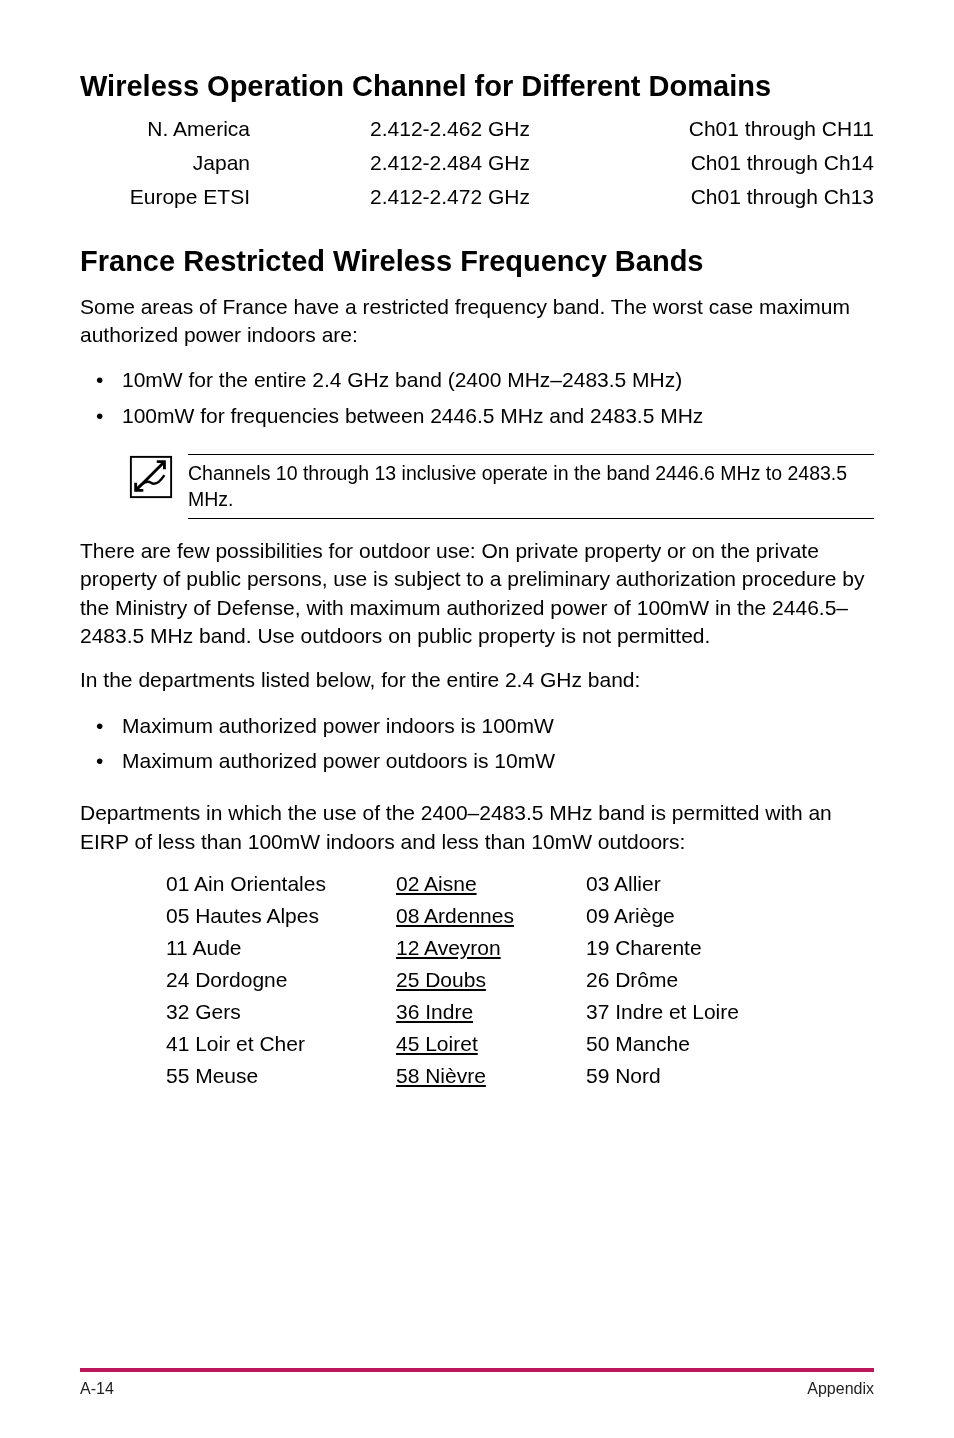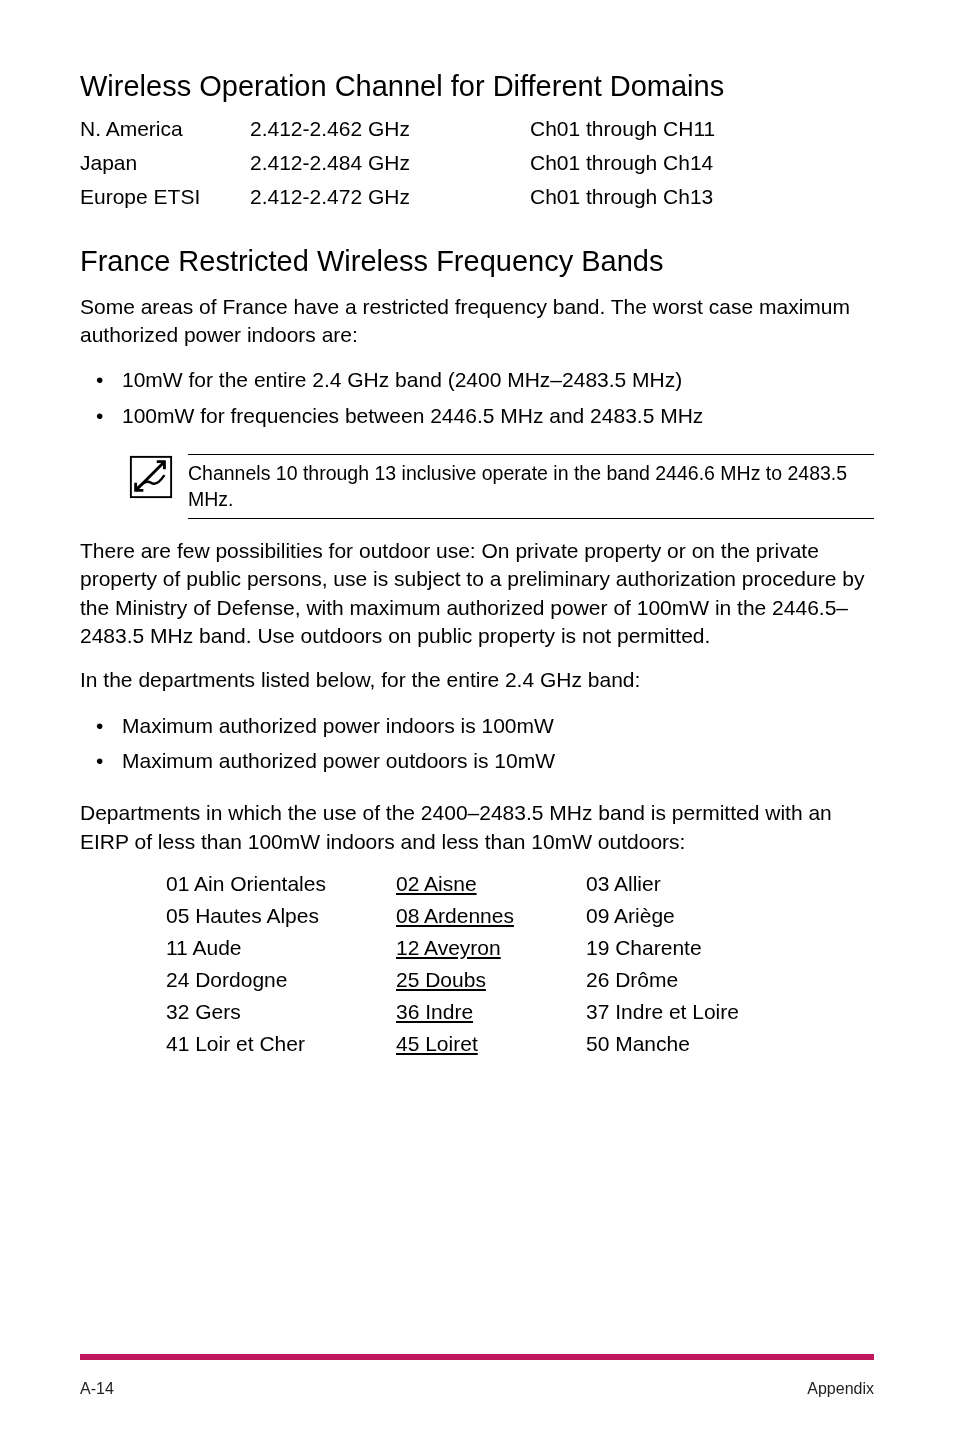--- a/index.html
+++ b/index.html
@@ -1,36 +1,36 @@
 <!DOCTYPE html>
 <html><head>
 <meta charset="utf-8">
 <style>
   * { margin: 0; padding: 0; box-sizing: border-box; }
   html, body { width: 954px; height: 1438px; background: #fff; font-family: "Segoe UI", Arial, sans-serif; color: #000; }
   .page { padding: 70px 80px 40px 80px; display: flex; flex-direction: column; height: 100%; }
-  h2 { font-size: 29px; font-weight: 400; margin-bottom: 14px; line-height: 1.15; }
-  .freq-table { margin-bottom: 26px; }
+  h2 { font-size: 29px; font-weight: 700; margin-bottom: 14px; line-height: 1.15; }
+  .freq-table { margin-bottom: 26px; text-align: right; }
   .freq-row { display: flex; margin-bottom: 10px; font-size: 21px; }
   .col-region { width: 170px; }
   .col-freq { width: 280px; }
   .col-ch { flex: 1; }
   p.body { font-size: 21px; line-height: 1.35; margin-bottom: 16px; }
   ul.bullets { list-style: none; margin: 0 0 18px 0; padding: 0; }
   ul.bullets li { position: relative; padding-left: 42px; font-size: 21px; line-height: 1.4; margin-bottom: 6px; }
   ul.bullets li::before { content: "•"; position: absolute; left: 16px; top: 0; font-size: 21px; }
   .note { display: flex; align-items: flex-start; margin: 0 0 18px 48px; }
   .note-icon { flex: 0 0 48px; margin-right: 12px; }
   .note-text { border-top: 1px solid #000; border-bottom: 1px solid #000; padding: 6px 0; font-size: 19.5px; line-height: 1.3; flex: 1; }
   .dept-table { margin-left: 38px; }
   .dept-row { display: flex; font-size: 21px; margin-bottom: 8px; }
   .dept-c1 { width: 230px; margin-left: 48px; }
   .dept-c2 { width: 190px; text-decoration: underline; }
   .dept-c3 { flex: 1; }
-  .footer { margin-top: auto; display: flex; justify-content: space-between; border-top: 6px solid #be185d; padding-top: 20px; font-size: 16px; color: #222; }
+  .footer { margin-top: auto; display: flex; justify-content: space-between; border-top: 4px solid #be185d; padding-top: 8px; font-size: 16px; color: #222; }
   .icon-svg { width: 46px; height: 46px; }
 </style>
 </head>
 <body>
 
 <div class="page">
 
   <h2>Wireless Operation Channel for Different Domains</h2>
 
   <div class="freq-table">
@@ -108,20 +108,25 @@
     <div class="dept-row">
       <div class="dept-c1">32  Gers</div>
       <div class="dept-c2">36  Indre</div>
       <div class="dept-c3">37  Indre et Loire</div>
     </div>
     <div class="dept-row">
       <div class="dept-c1">41  Loir et Cher</div>
       <div class="dept-c2">45  Loiret</div>
       <div class="dept-c3">50  Manche</div>
     </div>
+    <div class="dept-row">
+      <div class="dept-c1">55  Meuse</div>
+      <div class="dept-c2">58  Nièvre</div>
+      <div class="dept-c3">59  Nord</div>
+    </div>
   </div>
 
   <div class="footer">
     <span>A-14</span>
     <span>Appendix</span>
   </div>
 
 </div>
 
 </body></html>

